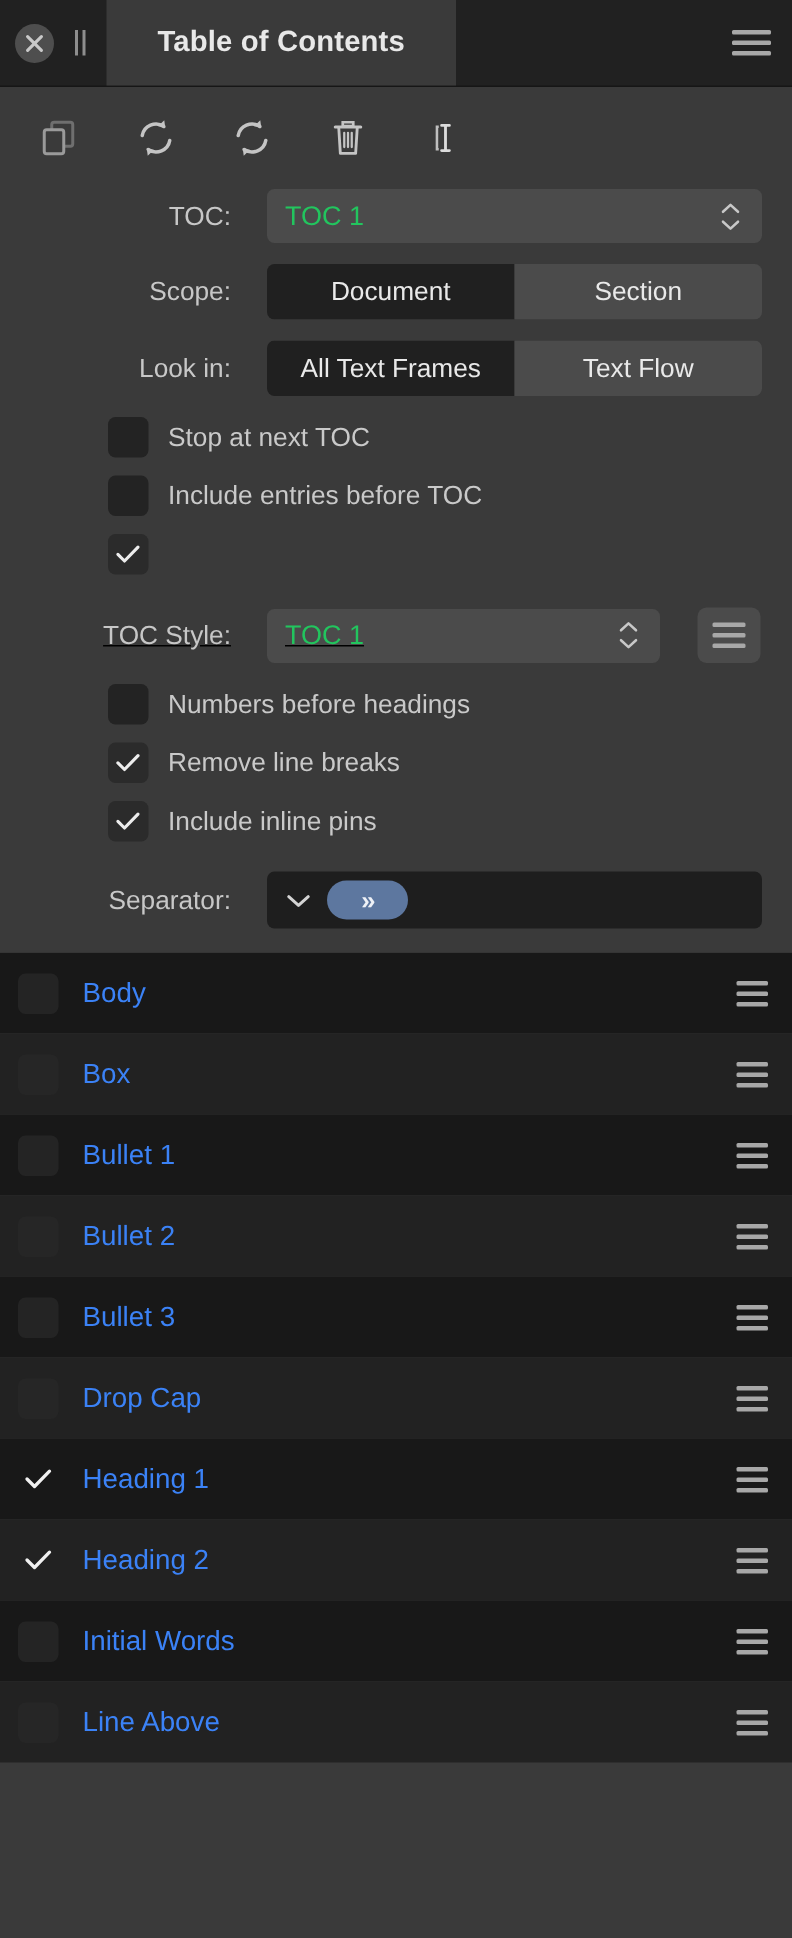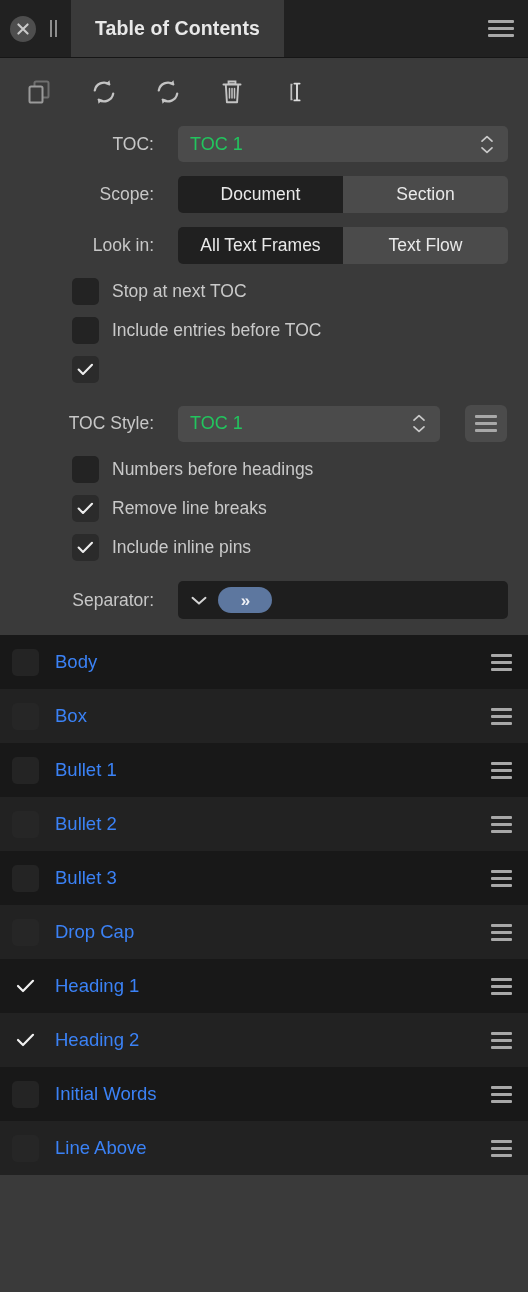--- a/index.html
+++ b/index.html
@@ -47,21 +47,21 @@
   .close-btn svg { display:block; }
   .grip {
     display: flex; gap: 3px; align-items: center;
     cursor: pointer;
   }
   .grip i { display:block; width: 2px; height: 17px; background: #8e8e8e; }
 
   .tab-active {
     background: #3a3a3a;
     display: flex; align-items: center;
-    padding: 0 24px;
+    padding: 0 34px;
     cursor: pointer;
   }
   .tab-active .tab-label {
     color: #e8e8e8;
     font-size: 19.5px;
     font-weight: bold;
     letter-spacing: .1px;
     white-space: nowrap;
   }
   .tabbar-spacer { flex: 1 1 auto; }
@@ -155,21 +155,21 @@
   }
   .cbox svg { display: none; }
   .cbox.on { background: #2b2b2b; }
   .cbox.on svg { display: block; }
   .check-label {
     margin-left: 13px;
     color: #c9c9c9;
     font-size: 17.5px;
   }
 
-  .style-row { margin-bottom: 14px; }
+  .style-row { margin-bottom: 14px; text-decoration: underline; }
   .style-row .select { flex: 0 1 auto; width: 262px; }
   .icon-btn {
     width: 42px; height: 37px;
     margin-left: 13px;
     background: #4b4b4b;
     border-radius: 6px;
     display: flex; align-items: center; justify-content: center;
     cursor: pointer;
     flex: 0 0 auto;
   }

